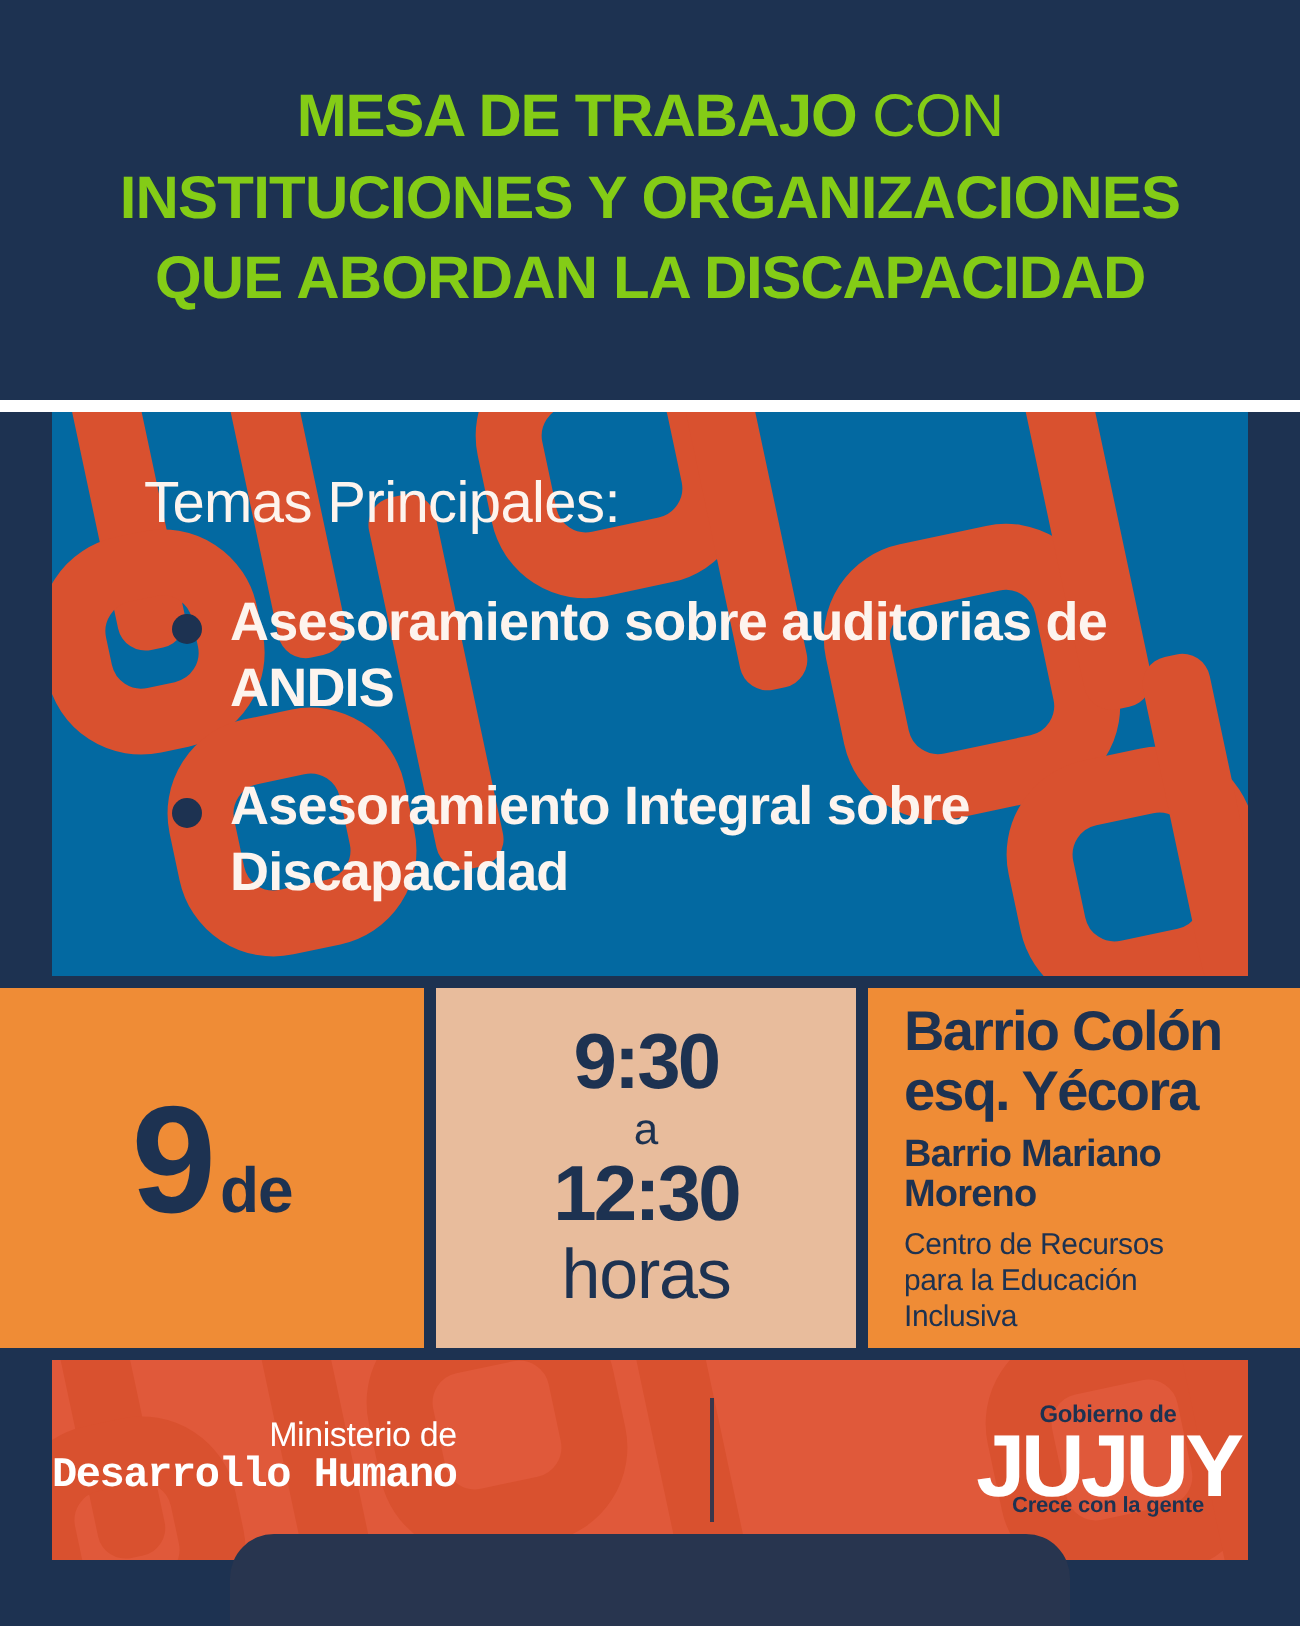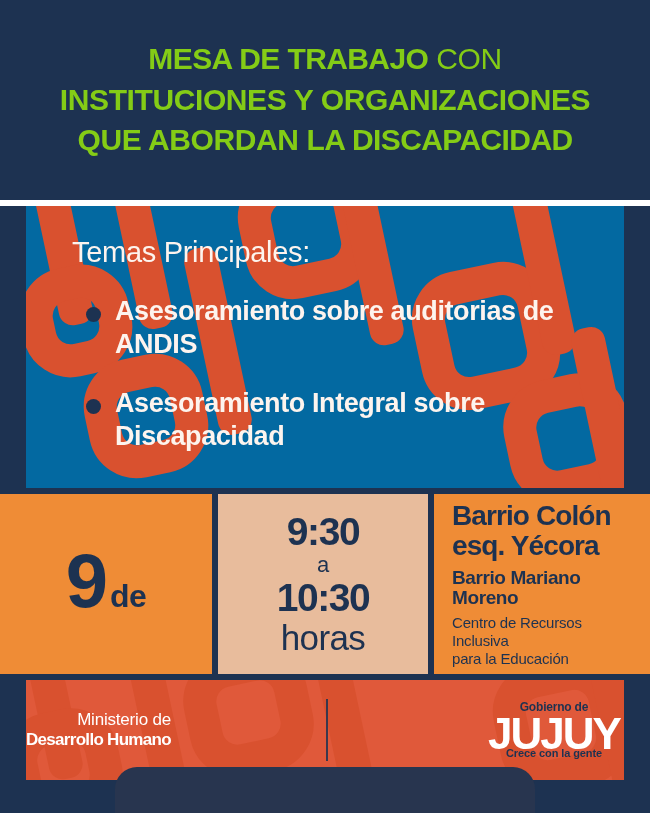--- a/index.html
+++ b/index.html
@@ -215,22 +215,22 @@
   }
   .ministry {
     text-align:right;
     color:#ffffff;
   }
   .ministry-top {
     font-size:17px; font-weight:500;
     letter-spacing:-0.2px; line-height:1.15;
   }
   .ministry-bottom {
-    font-size:17px; font-weight:800;
-    letter-spacing:-0.7px; line-height:1.18;
+    font-size:21px; font-weight:800;
+    letter-spacing:-0.7px; line-height:1.18;font-family:Liberation Mono, monospace;
   }
   .divider-v {
     width:2px; height:62px;
     background:#1d3251;
     opacity:.85;
   }
   .gov {
     position:relative;
     text-align:center;
     width:140px;
@@ -327,32 +327,32 @@
     <div class="panel panel-date">
       <div class="date-row">
         <span class="date-day">9</span>
         <span class="date-de">de</span>
       </div>
     </div>
 
     <div class="panel panel-time">
       <div class="time-big">9:30</div>
       <div class="time-a">a</div>
-      <div class="time-big">10:30</div>
+      <div class="time-big">12:30</div>
       <div class="time-unit">horas</div>
     </div>
 
     <div class="panel panel-place">
       <div class="place-main">Barrio Colón</div>
       <div class="place-main">esq. Yécora</div>
       <div class="place-sub">Barrio Mariano</div>
       <div class="place-sub" style="margin-top:0">Moreno</div>
       <div class="place-note">Centro de Recursos</div>
+      <div class="place-note" style="margin-top:0">para la Educación</div>
       <div class="place-note" style="margin-top:0">Inclusiva</div>
-      <div class="place-note" style="margin-top:0">para la Educación</div>
     </div>
   </div>
 
   <div class="footer">
     <div class="wm wm-stem" style="left:10px;  top:-50px; height:150px; transform:rotate(-12deg);"></div>
     <div class="wm wm-bowl" style="left:-20px; top:30px;  width:115px; height:115px; transform:rotate(-12deg);"></div>
     <div class="wm wm-stem" style="left:110px; top:-60px; height:165px; transform:rotate(-12deg);"></div>
     <div class="wm wm-bowl" style="left:160px; top:-30px; width:125px; height:125px; transform:rotate(-12deg);"></div>
     <div class="wm wm-stem" style="left:300px; top:-40px; height:150px; transform:rotate(-12deg);"></div>
     <div class="wm wm-bowl" style="left:470px; top:-20px; width:130px; height:130px; transform:rotate(-12deg);"></div>

